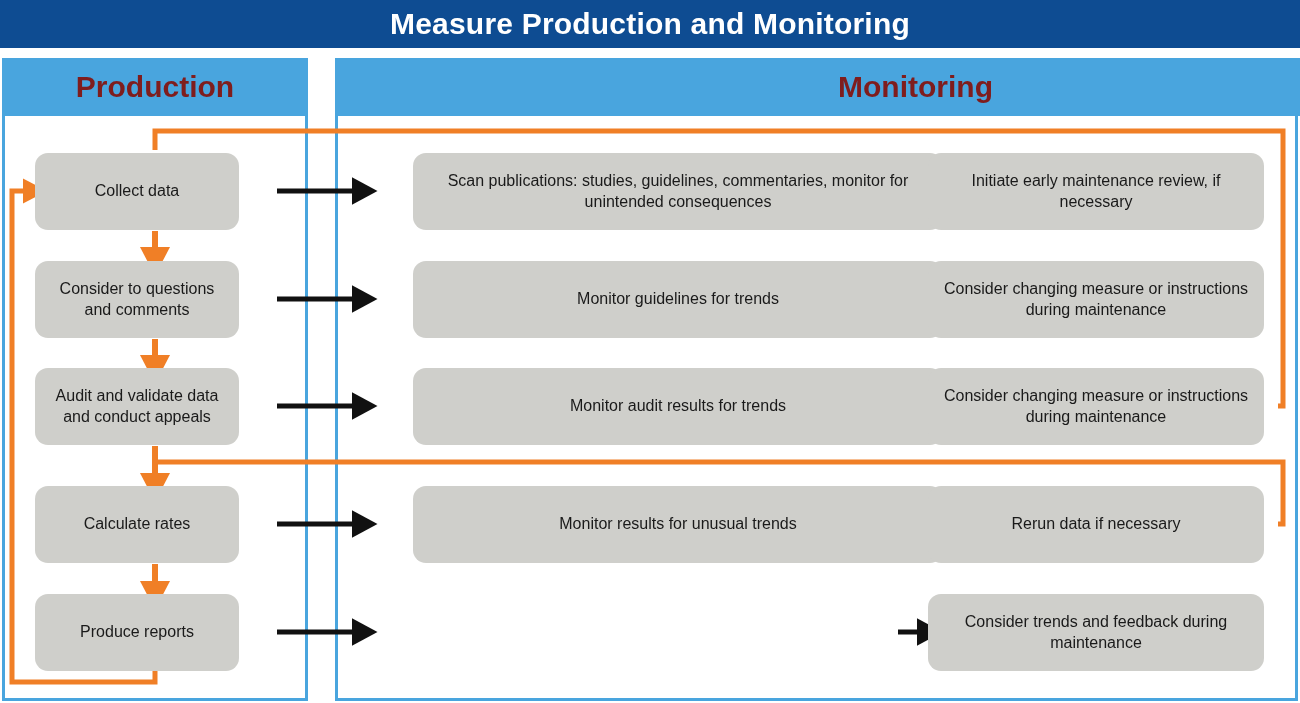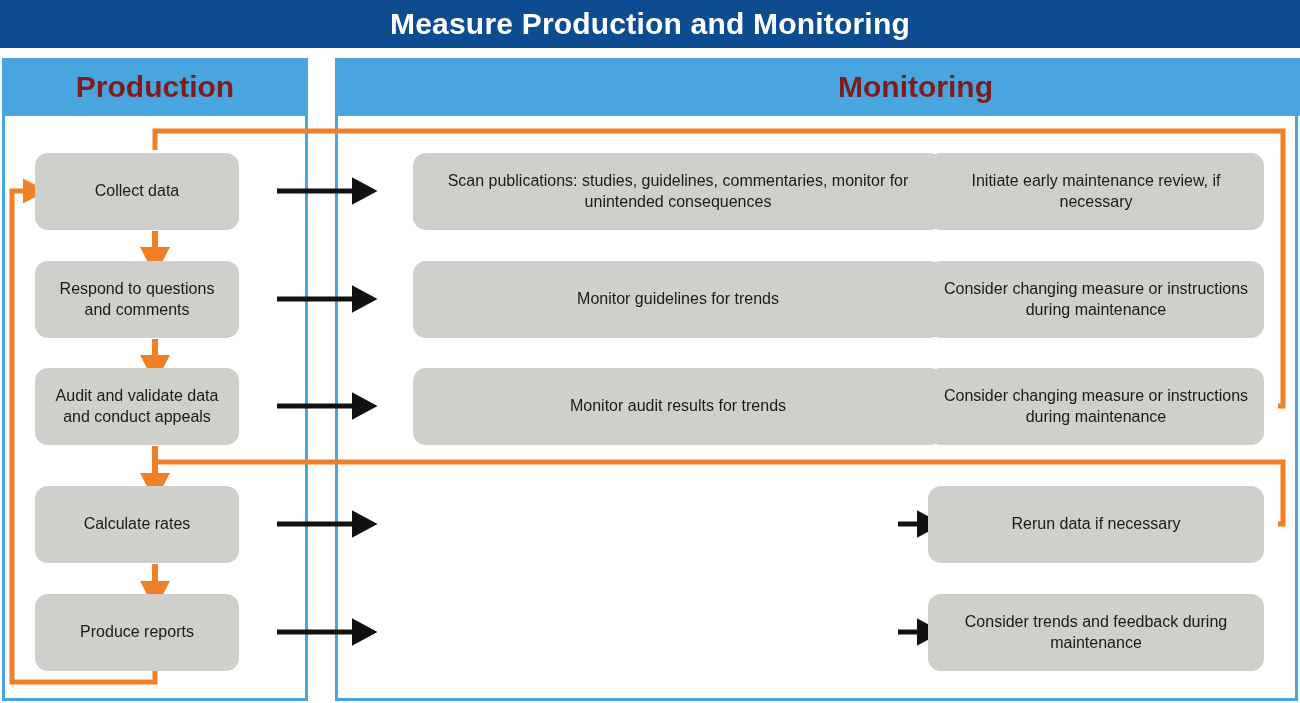--- a/index.html
+++ b/index.html
@@ -162,27 +162,28 @@
 
     <g>
       <path d="M155,671 L155,682 L12,682 L12,191 L28,191" fill="none" stroke="#F07F26" stroke-width="5" marker-end="url(#arrow-orange)"></path>
     </g>
   </svg>
 
   <div class="pbox col-a row1">Collect data</div>
   <div class="pbox col-b row1">Scan publications: studies, guidelines, commentaries, monitor for unintended consequences</div>
   <div class="pbox col-c row1">Initiate early maintenance review, if necessary</div>
 
-  <div class="pbox col-a row2">Respond to questions and comments</div>
+  <div class="pbox col-a row2">Consider to questions and comments</div>
   <div class="pbox col-b row2">Monitor guidelines for trends</div>
   <div class="pbox col-c row2">Consider changing measure or instructions during maintenance</div>
 
   <div class="pbox col-a row3">Audit and validate data and conduct appeals</div>
   <div class="pbox col-b row3">Monitor audit results for trends</div>
   <div class="pbox col-c row3">Consider changing measure or instructions during maintenance</div>
 
   <div class="pbox col-a row4">Calculate rates</div>
+  <div class="pbox col-b row4">Monitor results for unusual trends</div>
   <div class="pbox col-c row4">Rerun data if necessary</div>
 
   <div class="pbox col-a row5">Produce reports</div>
   <div class="pbox col-c row5">Consider trends and feedback during maintenance</div>
 
 </div>
 
 </body></html>

